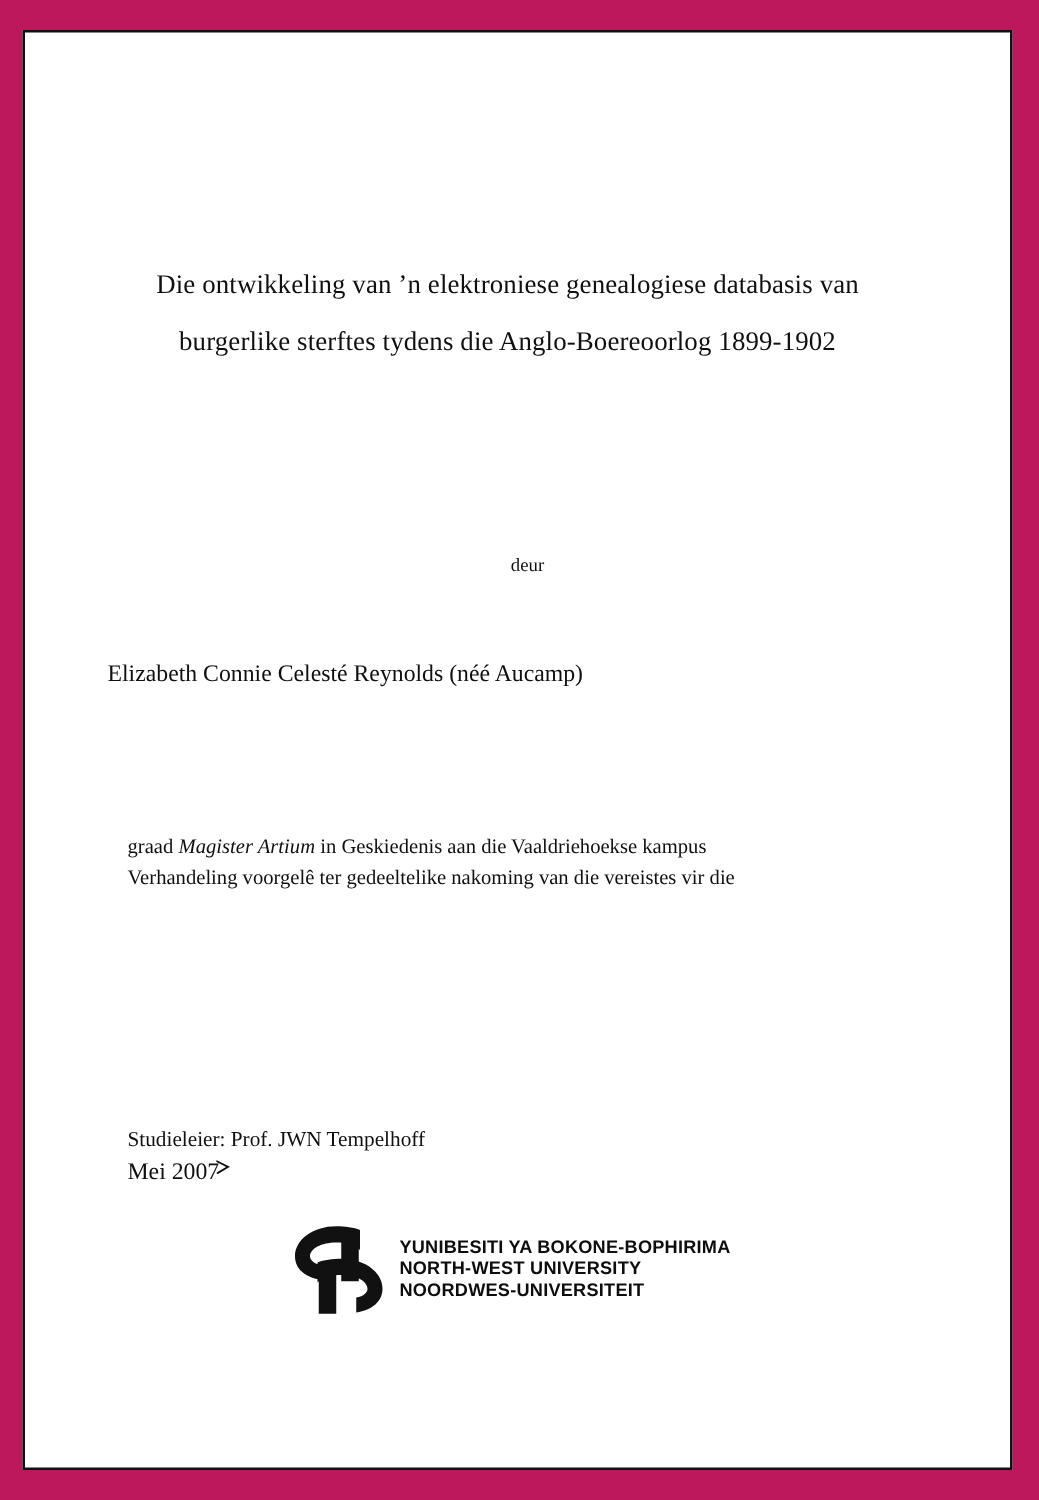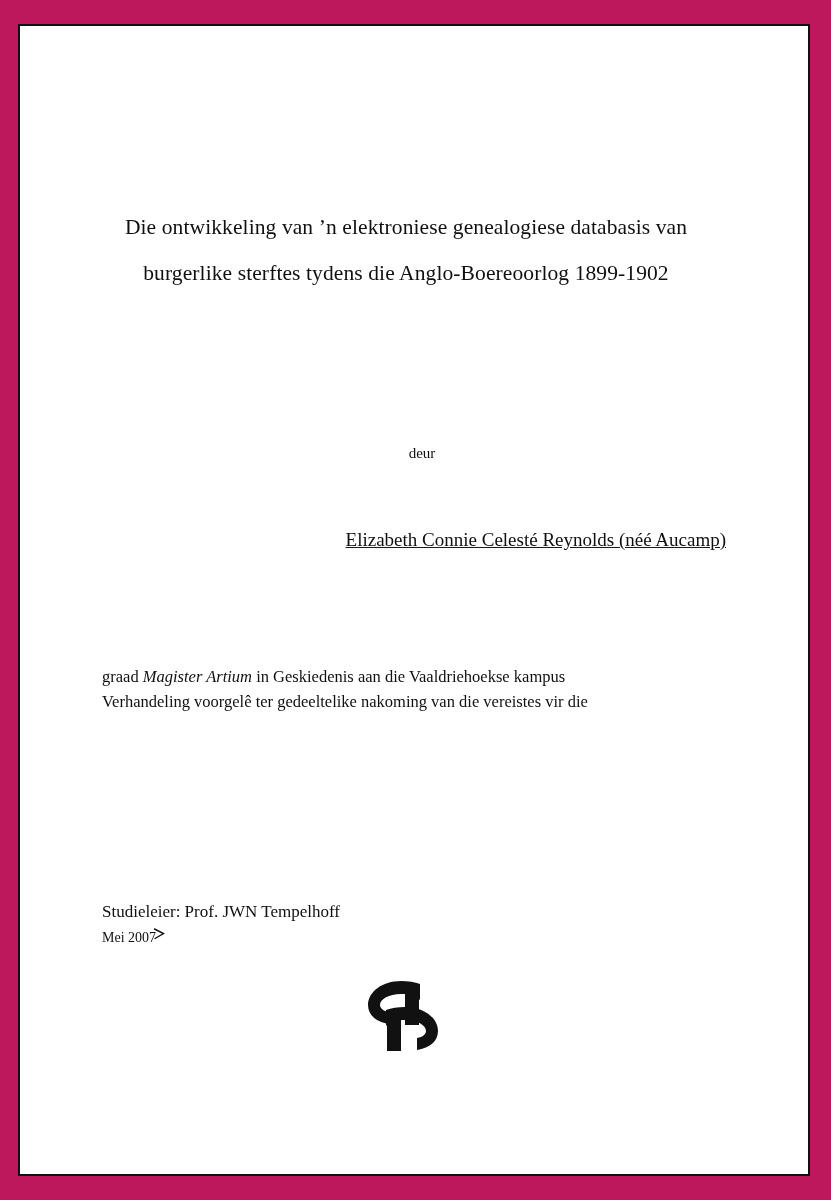--- a/index.html
+++ b/index.html
@@ -64,22 +64,21 @@
   .by-word {
     font-size: 15px;
     color: #101010;
   }
 
   .author-block {
     position: absolute;
     top: 505px;
     left: 0;
     width: 640px;
-    text-align: right;
-    text-decoration: underline;
+    text-align: left;
   }
   .author-name {
     font-size: 19px;
     color: #101010;
   }
 
   .statement-block {
     position: absolute;
     top: 640px;
     left: 16px;
@@ -104,21 +103,21 @@
     top: 875px;
     left: 16px;
     width: 560px;
   }
   .supervisor-line {
     font-size: 17px;
     line-height: 26px;
     color: #101010;
   }
   .date-line {
-    font-size: 14px;
+    font-size: 19px;
     line-height: 26px;
     color: #101010;
     position: relative;
     display: inline-block;
   }
   .date-line .pen-mark {
     position: absolute;
     right: -9px;
     top: 3px;
     width: 11px;
@@ -189,16 +188,21 @@
 
     <div class="logo-block">
       <svg class="logo-mark" viewBox="0 0 86 74">
         <g fill="#111111">
           <path d="M41 2 C22 2 8 13 8 26 C8 36 16 43 29 45 L29 33 C23 32 20 29 20 26 C20 20 29 15 41 15 C49 15 56 17 60 21 L60 5 C55 3 48 2 41 2 Z"></path>
           <rect x="45" y="6" width="14" height="40"></rect>
           <path d="M45 28 C64 28 78 39 78 52 C78 62 70 69 57 71 L57 59 C63 58 66 55 66 52 C66 46 57 41 45 41 C37 41 30 43 26 47 L26 31 C31 29 38 28 45 28 Z"></path>
           <rect x="27" y="32" width="14" height="40"></rect>
         </g>
       </svg>
+      <div class="logo-text">
+        <div>YUNIBESITI YA BOKONE-BOPHIRIMA</div>
+        <div>NORTH-WEST UNIVERSITY</div>
+        <div>NOORDWES-UNIVERSITEIT</div>
+      </div>
     </div>
 
   </div>
 </div>
 
 </body></html>

